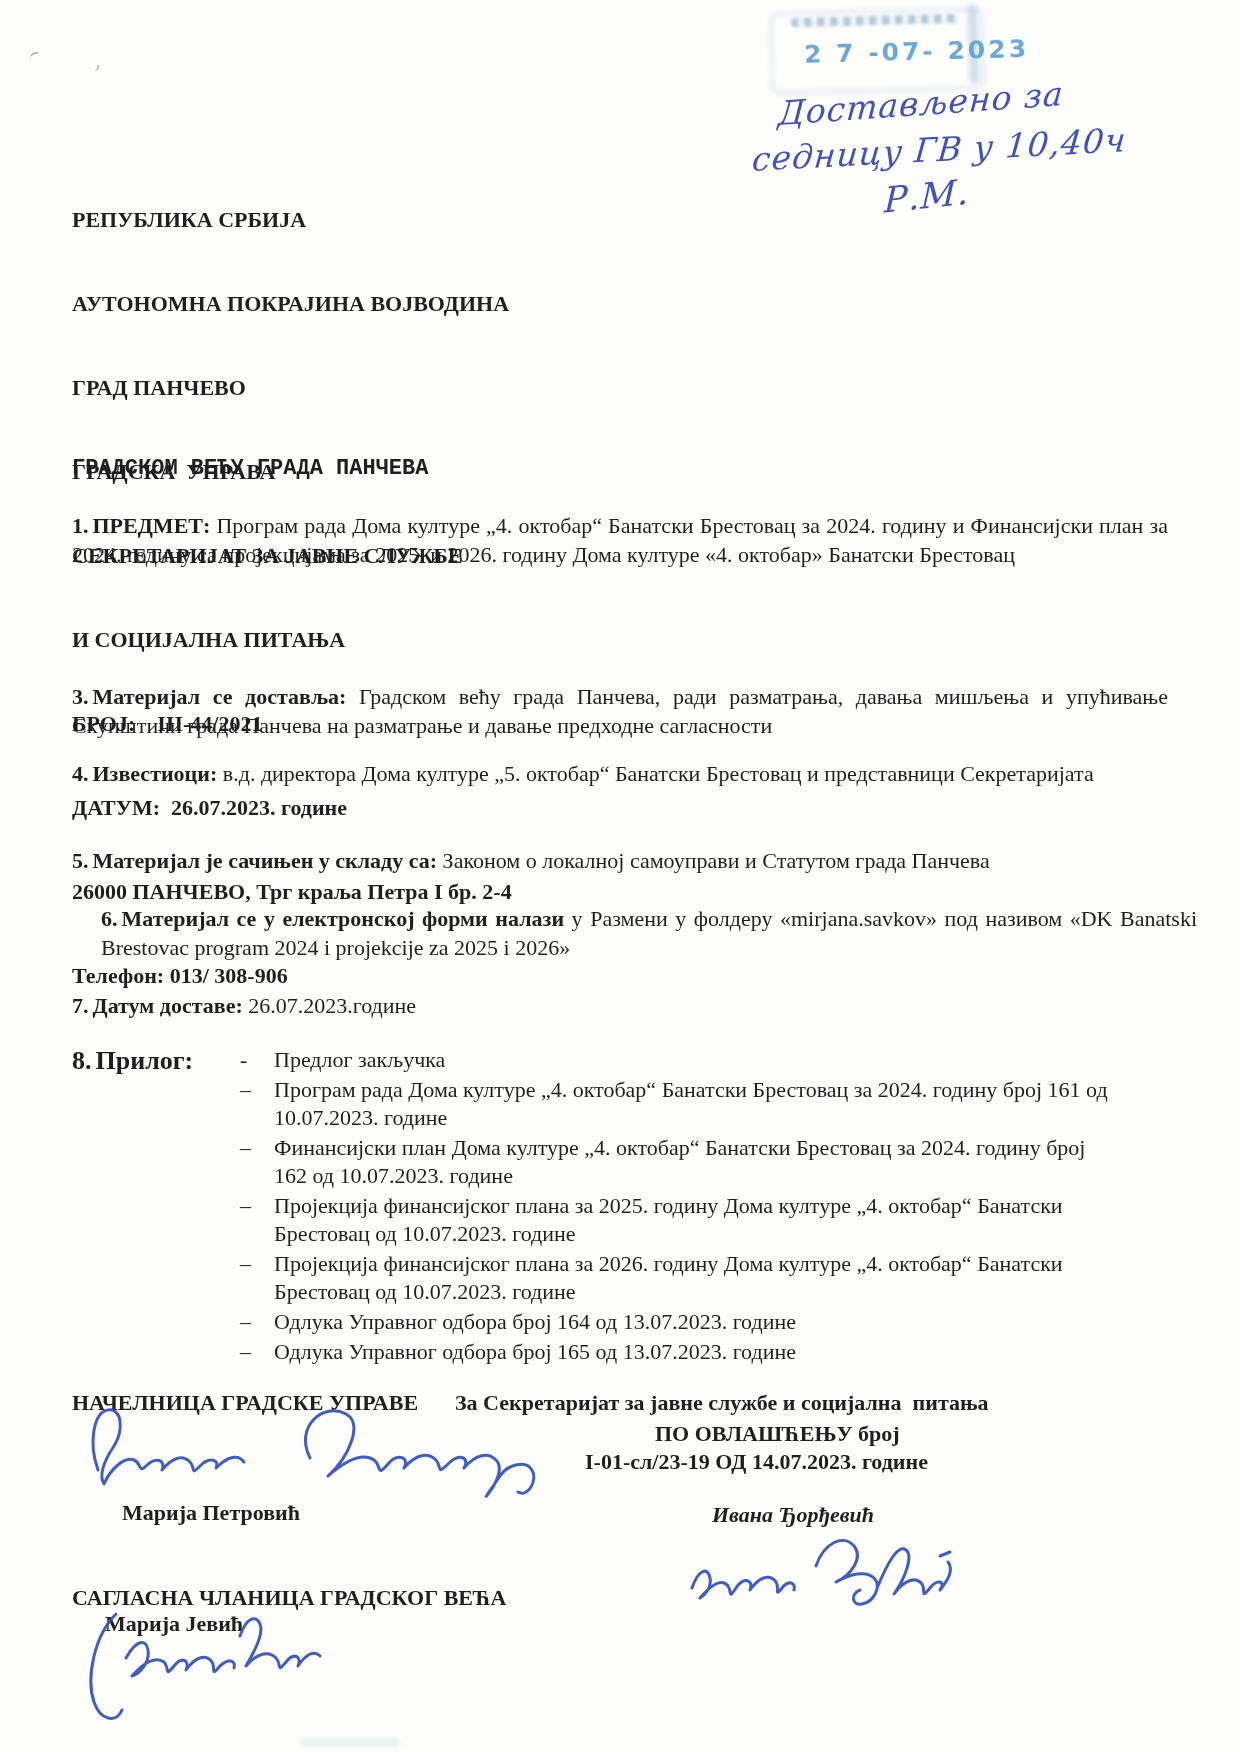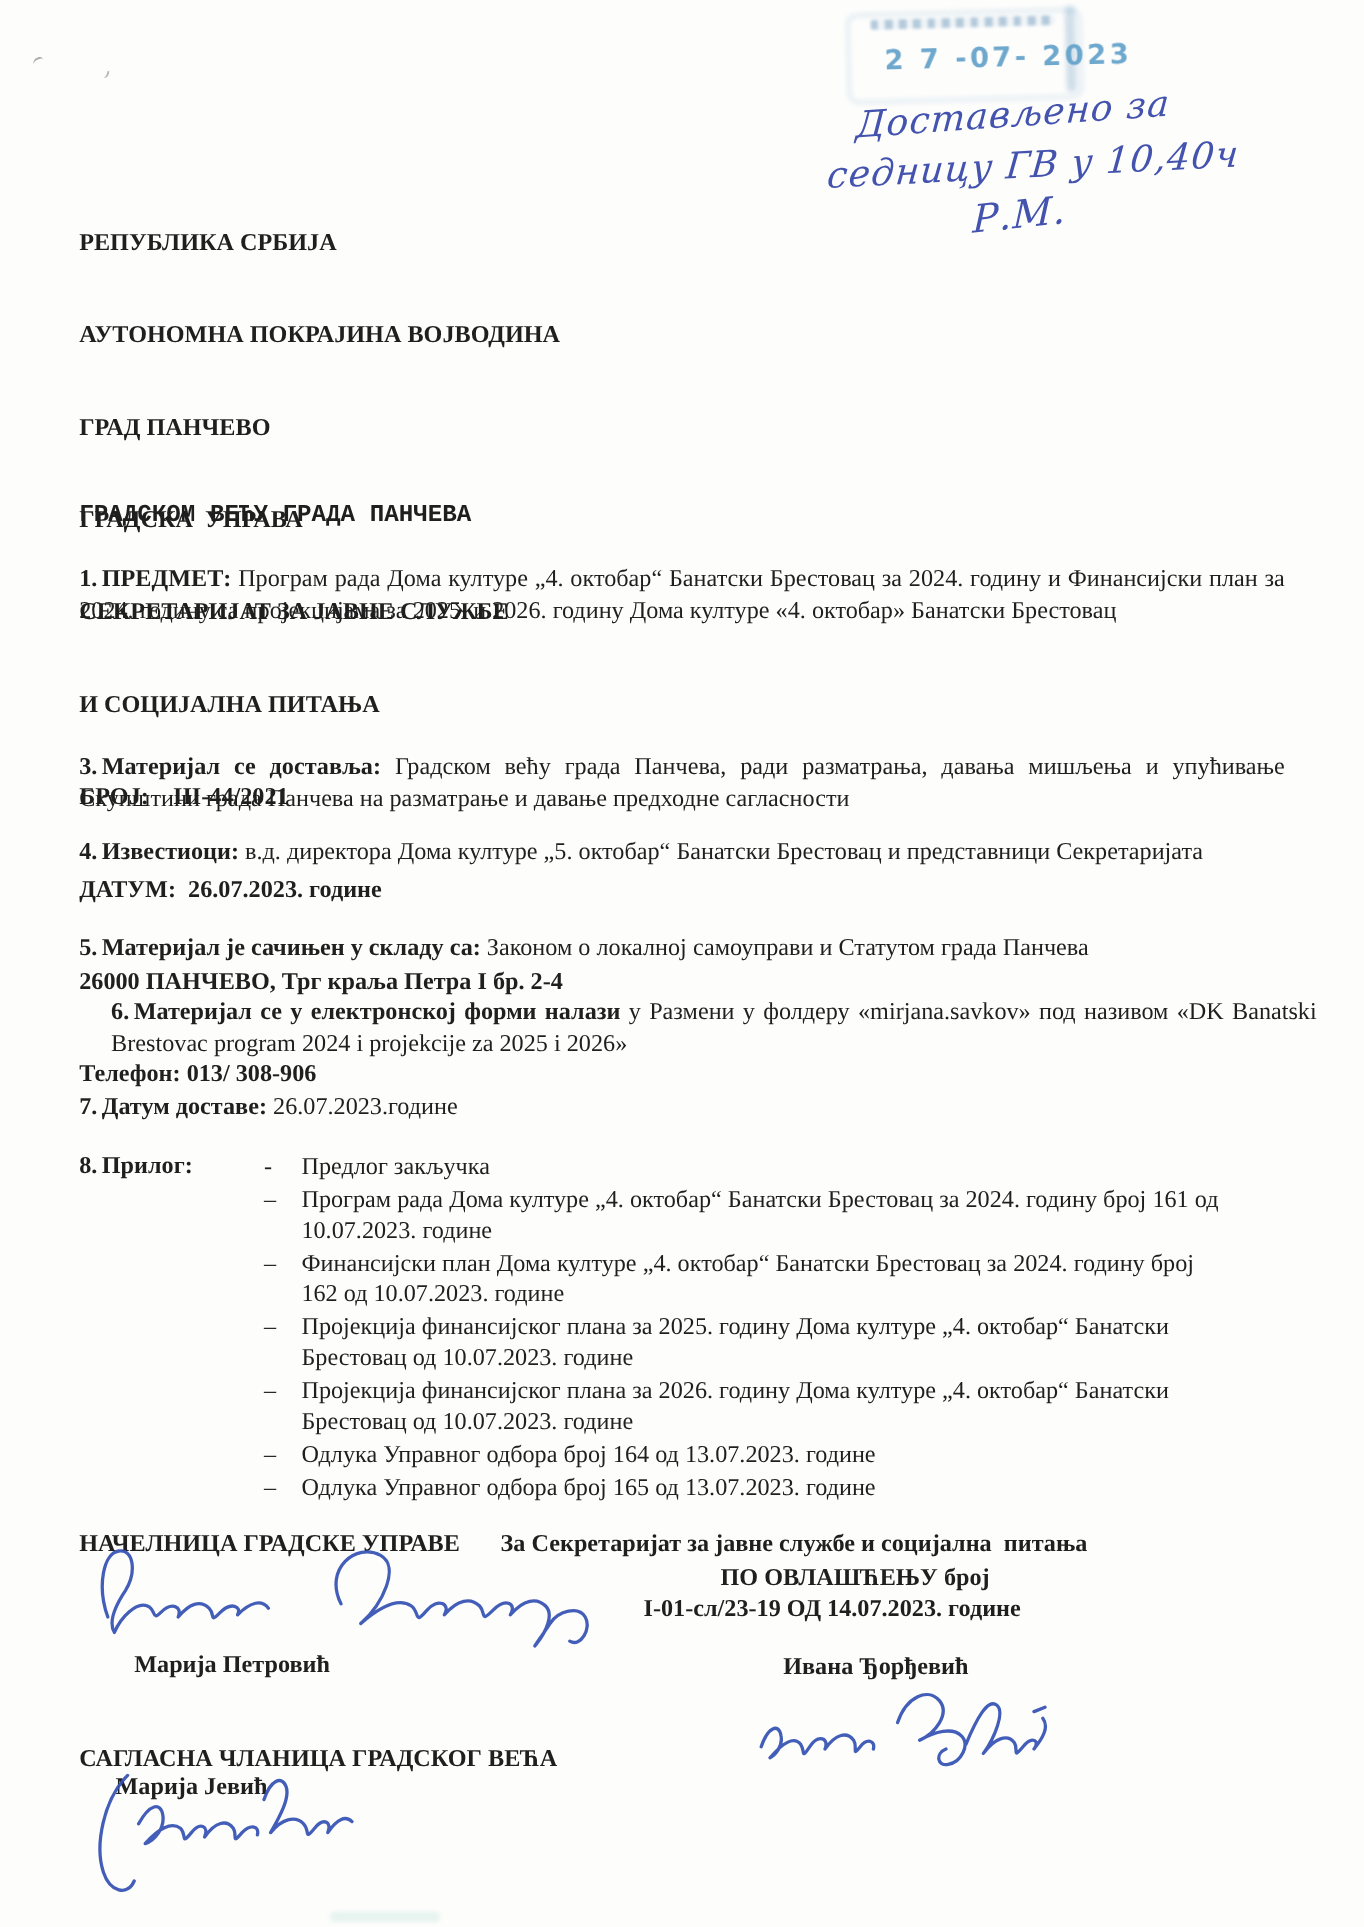--- a/index.html
+++ b/index.html
@@ -37,31 +37,31 @@
   .hw3 { left:884px; top:176px; font-size:35px; transform:rotate(-6deg) skewX(-8deg); }
 
   
   .header-block { left:72px; top:150px; font-weight:bold; font-size:22px; line-height:28px; white-space:pre-wrap; }
   .addressee    { left:72px; top:456px; font-weight:bold; font-size:22px;font-family:Liberation Mono, monospace; }
   .para { left:72px; width:1096px; font-size:22px; line-height:29px; text-align:justify; margin:0; }
   .p1 { top:511px; } .p2 { top:624px; } .p3 { top:682px; } .p4 { top:759px; }
   .p5 { top:846px; } .p6 { top:904px;margin-left:29px; } .p7 { top:991px; }
   .lblgap { margin-right:4px; }
 
-  .attach-label { left:72px; top:1046px; font-size:22px; font-weight:bold; white-space:pre; }
+  .attach-label { left:72px; top:1046px; font-size:26px; font-weight:bold; white-space:pre; }
   .attach-list  { left:240px; top:1046px; width:880px; font-size:22px; line-height:28px; }
   .attach-item  { display:flex; margin-bottom:2px; }
   .attach-item .bullet { width:34px; flex:none; }
 
   .sig-title-left  { left:72px;  top:1390px; font-size:22px; font-weight:bold; }
   .sig-title-right { left:455px; top:1390px; font-size:22px; font-weight:bold; white-space:pre; }
   .sig-line2 { left:655px; top:1421px; font-size:22px; font-weight:bold; }
   .sig-line3 { left:585px; top:1449px; font-size:22px; font-weight:bold; }
   .sig-name-left  { left:122px; top:1500px; font-size:22px; font-weight:bold; }
-  .sig-name-right { left:712px; top:1502px; font-size:22px; font-weight:bold; }
+  .sig-name-right { left:712px; top:1502px; font-size:22px; font-weight:bold; font-style:italic; }
   .sig-title-bottom { left:72px; top:1585px; font-size:22px; font-weight:bold; }
   .sig-name-bottom  { left:105px; top:1611px; font-size:22px; font-weight:bold; }
 
   .sig svg { display:block; }
   .sig path { fill:none; stroke:#3350b2; stroke-width:3; stroke-linecap:round; stroke-linejoin:round; opacity:.92; }
   .sig-left   { left:80px;  top:1400px; }
   .sig-right  { left:682px; top:1522px; }
   .sig-bottom { left:82px;  top:1592px; }
 
   .bottom-smudge { left:300px; top:1738px; width:100px; height:9px;

